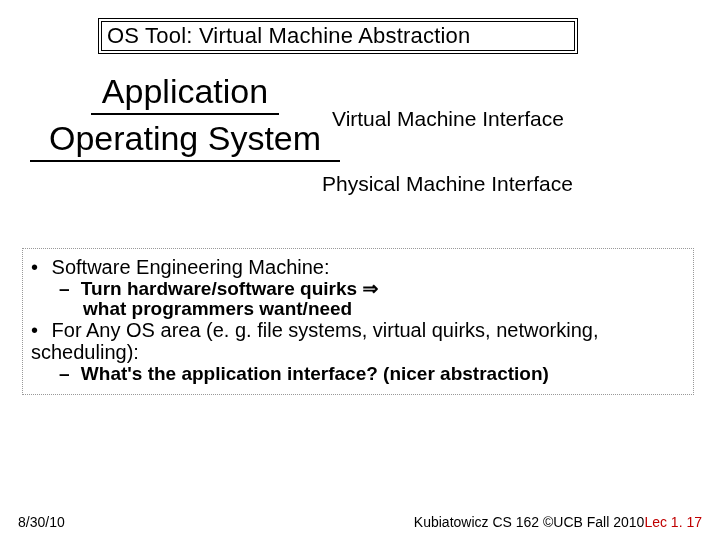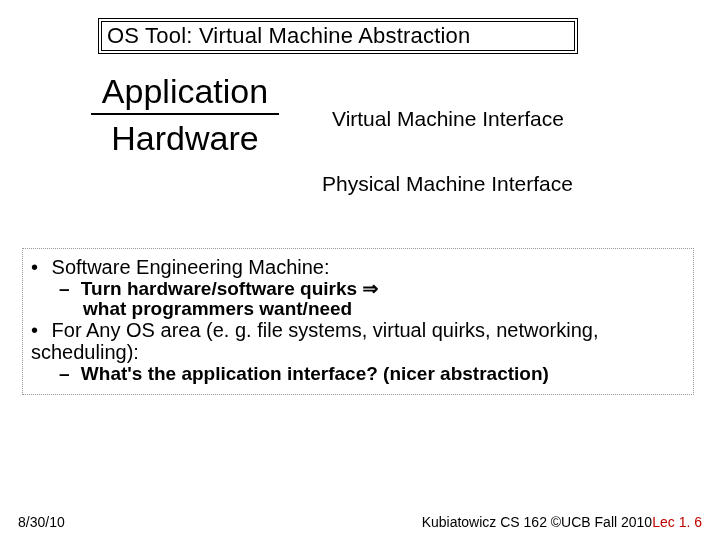--- a/index.html
+++ b/index.html
@@ -84,21 +84,23 @@
 </style>
 </head>
 <body>
 
 <div class="title-box">
   <span>OS Tool: Virtual Machine Abstraction</span>
 </div>
 
 <div class="stack">
   <div class="layer app">Application</div>
-  <div class="layer hw">Hardware</div>
+  <div class="os-wrap">
+    <div class="layer os">Operating System</div>
+  </div>
 </div>
 
 <div class="labels">
   <div class="lbl1">Virtual Machine Interface</div>
   <div class="lbl2">Physical Machine Interface</div>
 </div>
 
 <div class="content">
   <div class="bullet1">
     <span>Software Engineering Machine:</span>
@@ -111,14 +113,14 @@
     <span>For Any OS area (e. g. file systems, virtual quirks, networking, scheduling):</span>
   </div>
   <div class="bullet2">
     <span>What's the application interface? (nicer abstraction)</span>
   </div>
 </div>
 
 <div class="footer">
   <div class="left">8/30/10</div>
   <div class="center">Kubiatowicz CS 162 ©UCB Fall 2010</div>
-  <div class="right">Lec 1. 6</div>
+  <div class="right">Lec 1. 17</div>
 </div>
 
 </body></html>

